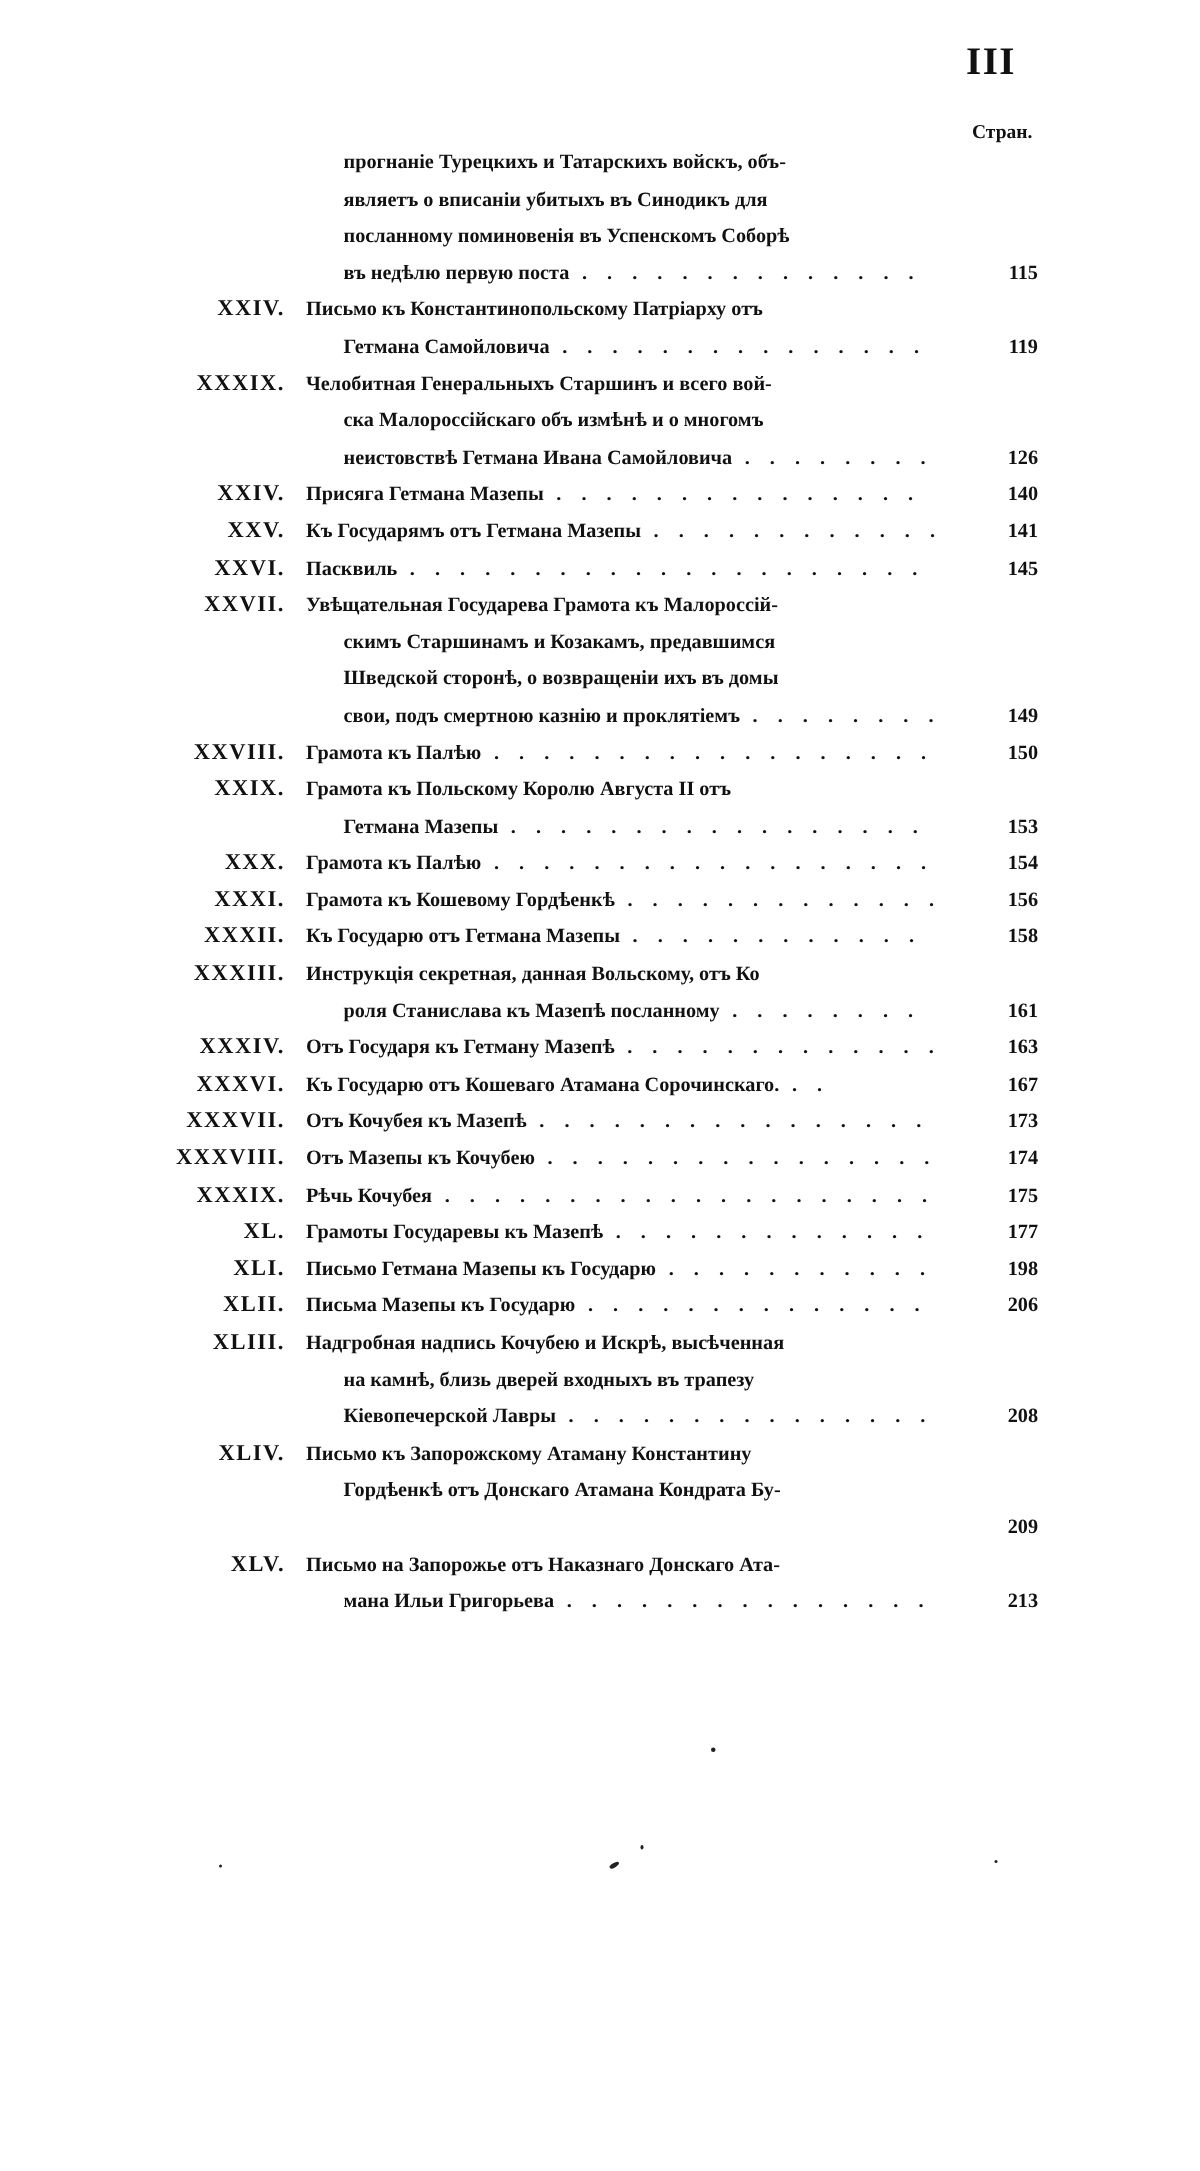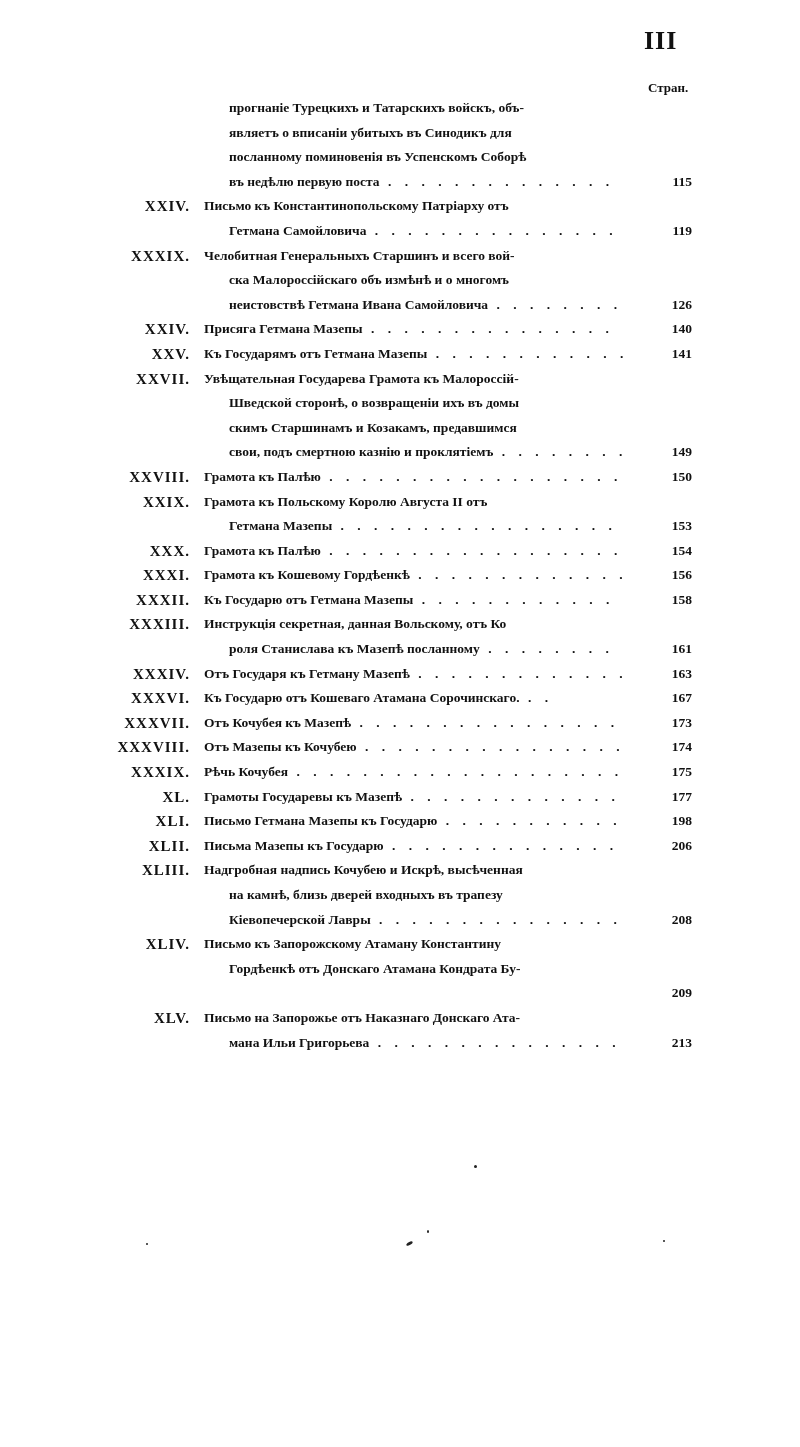--- a/index.html
+++ b/index.html
@@ -62,28 +62,33 @@
       <span class="numeral">XXIV.</span>
       <span class="pg">140</span>
       <span class="text"><span>Присяга Гетмана Мазепы</span><span class="dots"> . . . . . . . . . . . . . . . </span></span>
     </div>
     <div class="line">
       <span class="numeral">XXV.</span>
       <span class="pg">141</span>
       <span class="text"><span>Къ Государямъ отъ Гетмана Мазепы</span><span class="dots"> . . . . . . . . . . . .</span></span>
     </div>
     <div class="line">
+      <span class="numeral">XXVI.</span>
+      <span class="pg">145</span>
+      <span class="text"><span>Пасквиль</span><span class="dots"> . . . . . . . . . . . . . . . . . . . . . </span></span>
+    </div>
+    <div class="line">
       <span class="numeral">XXVII.</span>
       <span class="text"><span>Увѣщательная Государева Грамота къ Малороссій-</span></span>
     </div>
     <div class="line">
+      <span class="text cont"><span>скимъ Старшинамъ и Козакамъ, предавшимся</span></span>
+    </div>
+    <div class="line">
       <span class="text cont"><span>Шведской сторонѣ, о возвращеніи ихъ въ домы</span></span>
-    </div>
-    <div class="line">
-      <span class="text cont"><span>скимъ Старшинамъ и Козакамъ, предавшимся</span></span>
     </div>
     <div class="line">
       <span class="pg">149</span>
       <span class="text cont"><span>свои, подъ смертною казнію и проклятіемъ</span><span class="dots"> . . . . . . . .</span></span>
     </div>
     <div class="line">
       <span class="numeral">XXVIII.</span>
       <span class="pg">150</span>
       <span class="text"><span>Грамота къ Палѣю</span><span class="dots"> . . . . . . . . . . . . . . . . . . </span></span>
     </div>

